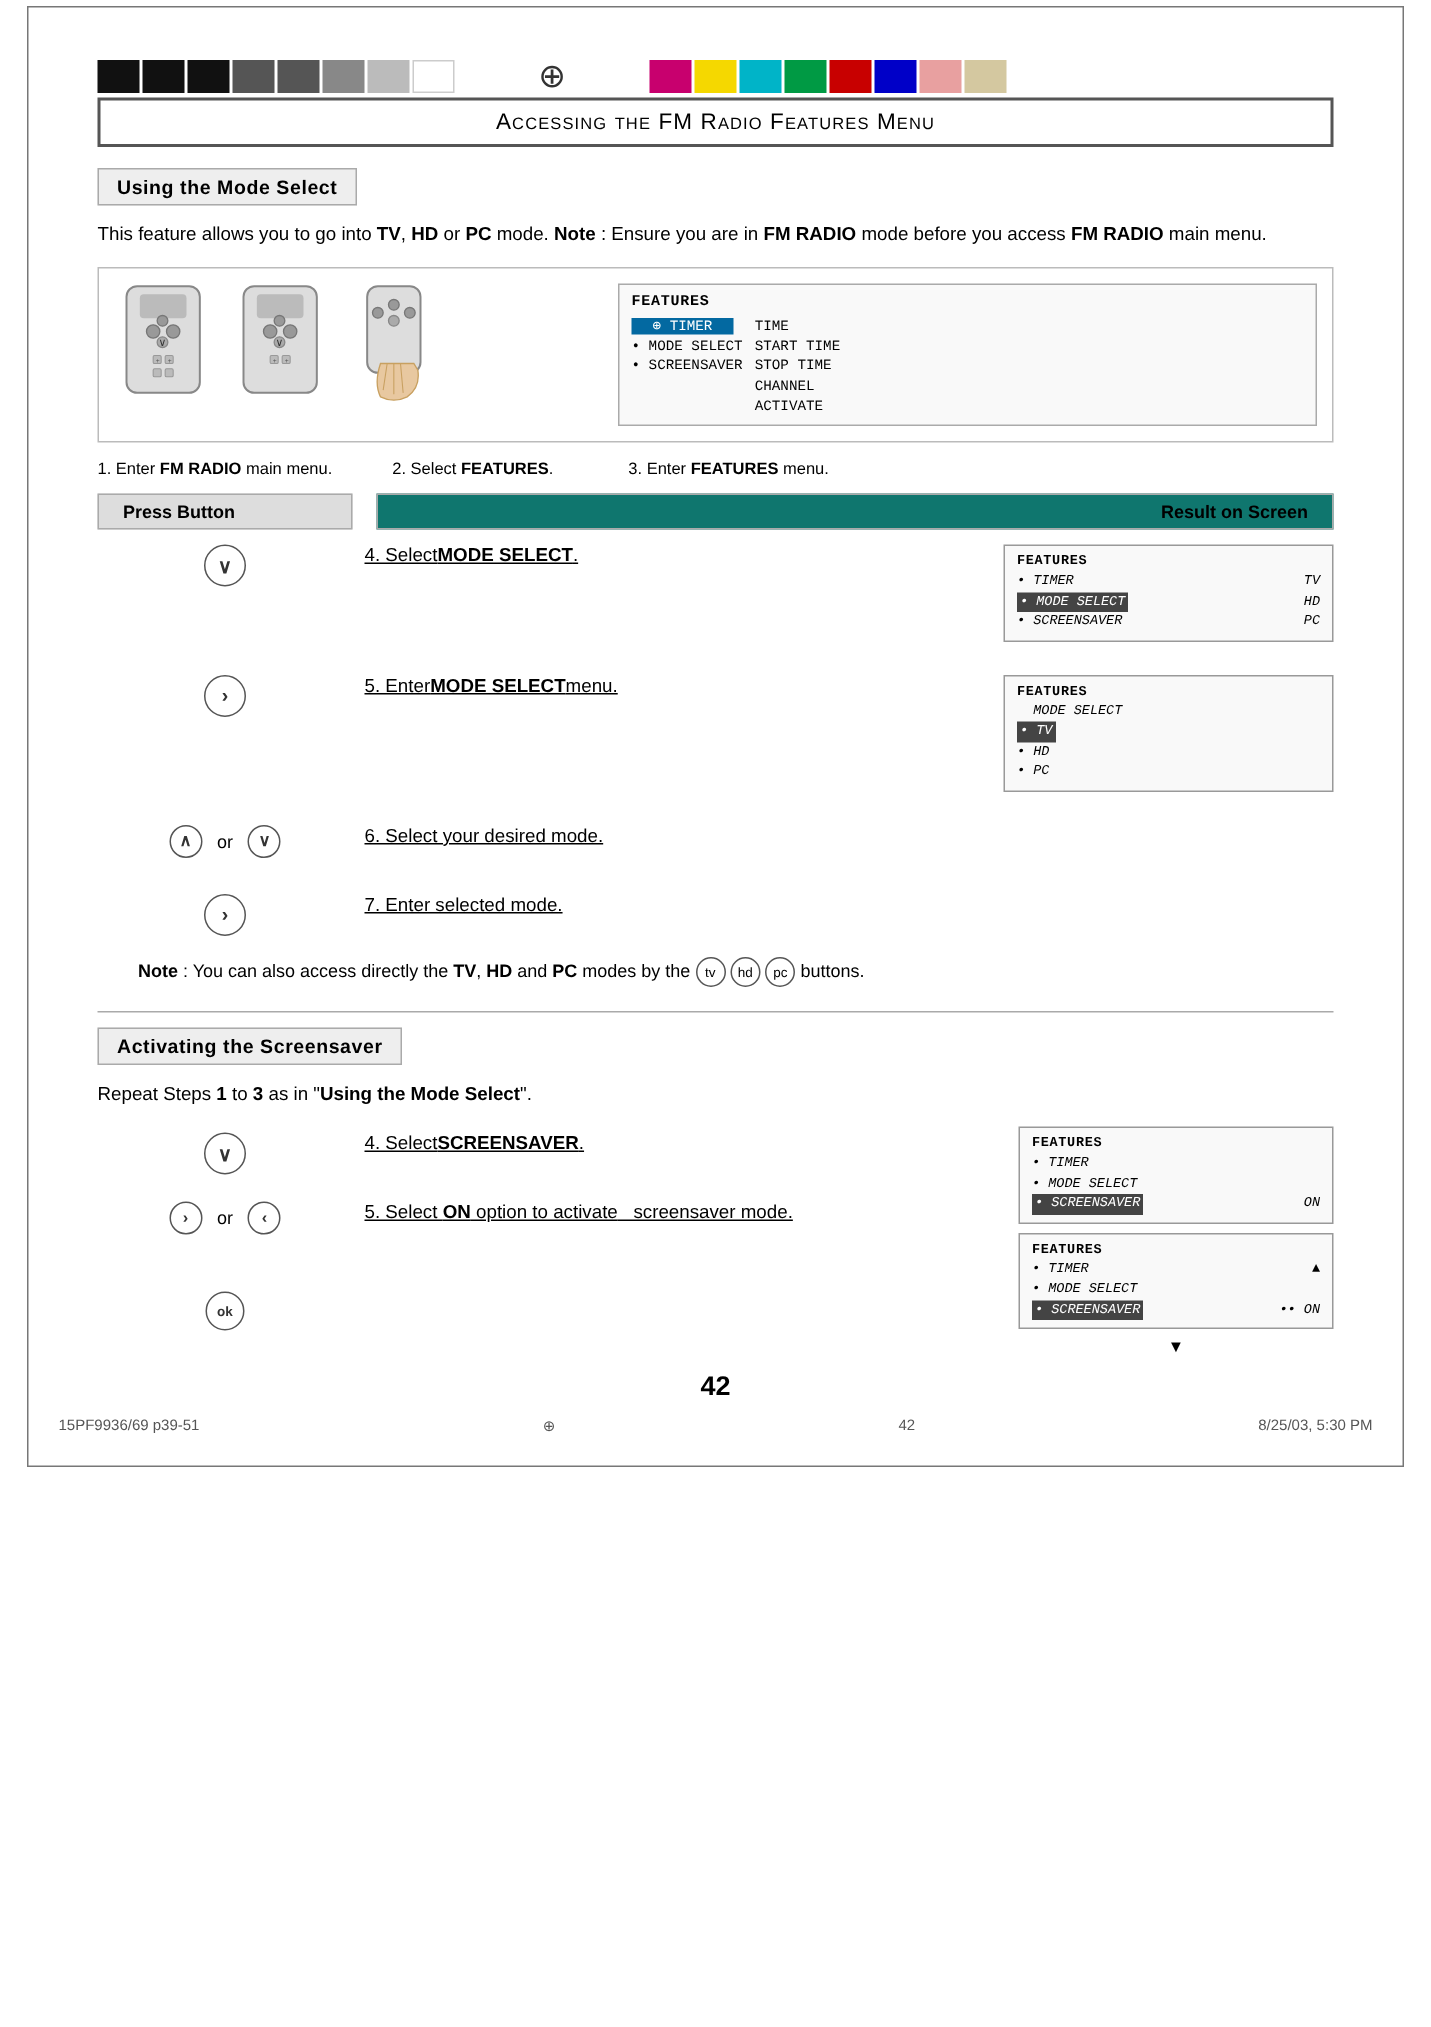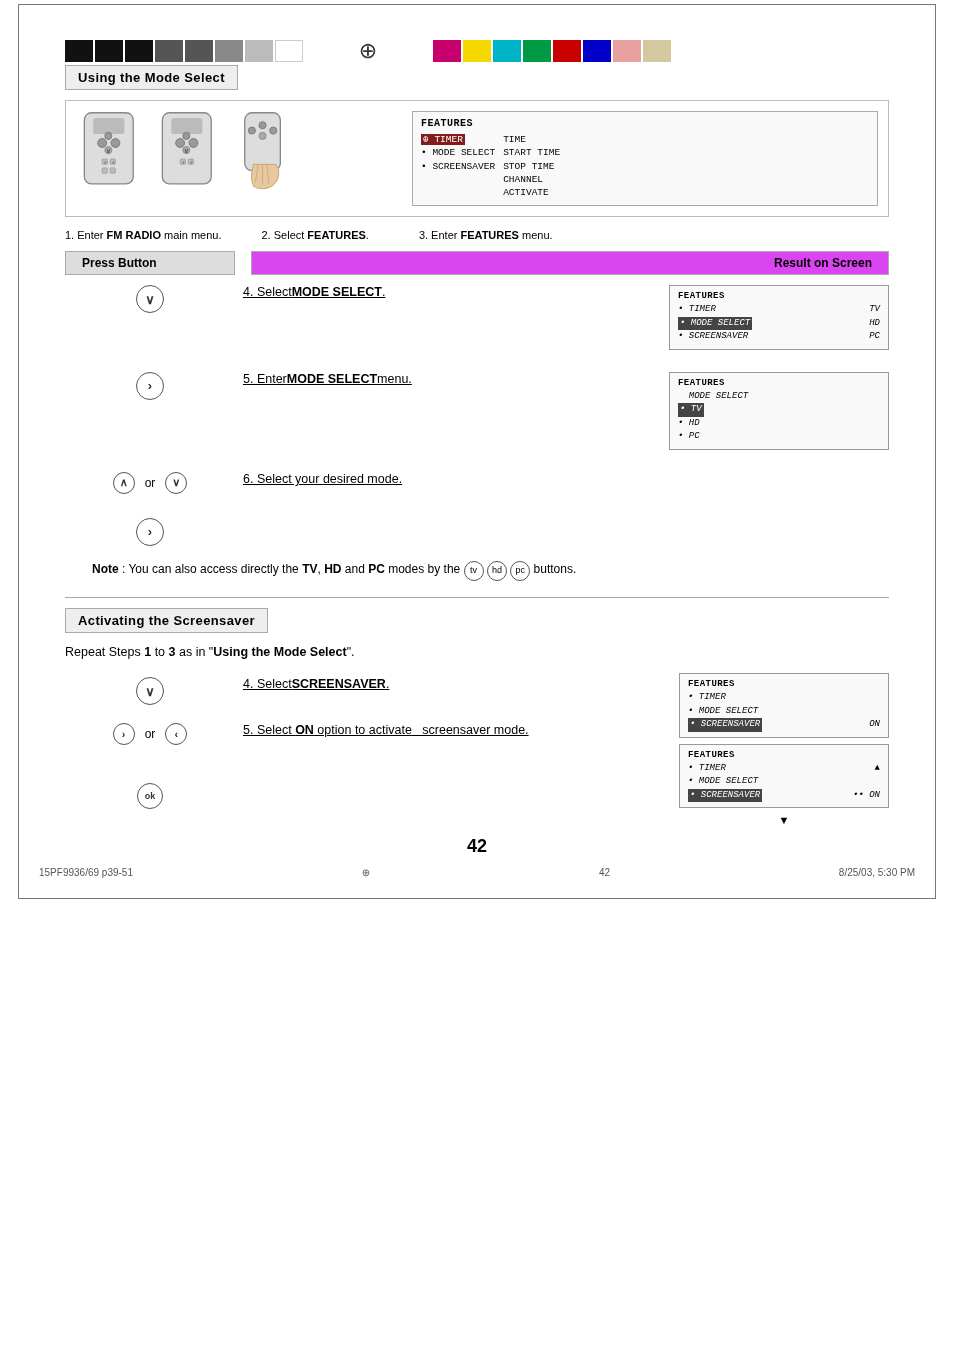--- a/index.html
+++ b/index.html
@@ -139,41 +139,41 @@
       font-weight: bold;
       font-size: 10px;
       margin-bottom: 4px;
       letter-spacing: 0.05em;
     }
     .features-menu-box .menu-item {
       font-size: 9.5px;
       line-height: 1.4;
     }
     .features-menu-box .menu-selected {
-      background: #7f1d1d;
+      background: #0369a1;
       color: #fff;
-      padding: 0 2px;
+      padding: 0 14px;
     }
 
     
     .pb-ros-header {
       display: flex;
       gap: 16px;
       margin-bottom: 6px;
     }
     .pb-box {
       background: #ddd;
       border: 1px solid #aaa;
       padding: 4px 16px;
       font-size: 12px;
       font-weight: bold;
       min-width: 170px;
     }
     .ros-box {
-      background: #d946ef;
+      background: #0f766e;
       border: 1px solid #aaa;
       padding: 4px 16px;
       font-size: 12px;
       font-weight: bold;
       flex: 1;
       text-align: right;
     }
 
     
     .steps-table {
@@ -362,26 +362,34 @@
       <div class="bar-seg bar-green"></div>
       <div class="bar-seg bar-red"></div>
       <div class="bar-seg bar-blue"></div>
       <div class="bar-seg bar-pink"></div>
       <div class="bar-seg bar-sand"></div>
     </div>
   </div>
 
   <div class="main-content">
 
+    <div class="main-title-box">
+      <span class="small-caps">
+        <span>Accessing the FM Radio Features Menu</span>
+      </span>
+    </div>
 
     <div>
       <div class="section-box">
         <span class="small-caps">Using the Mode Select</span>
       </div>
 
+      <p class="intro-text">
+        This feature allows you to go into <b>TV</b>, <b>HD</b> or <b>PC</b> mode. <b>Note</b> : Ensure you are in <b>FM RADIO</b> mode before you access <b>FM RADIO</b> main menu.
+      </p>
 
       
       <div class="steps-area">
 
         <div class="remote-illustration">
 
           <div class="remote-unit">
             <svg class="remote-svg" viewBox="0 0 70 90">
               <rect x="5" y="2" width="55" height="80" rx="8" ry="8" fill="#ddd" stroke="#888" stroke-width="1.5"></rect>
               <rect x="15" y="8" width="35" height="18" rx="3" fill="#bbb"></rect>
@@ -515,20 +523,23 @@
           <div class="step-desc-col">
             6. Select your desired mode.
           </div>
           <div class="step-result-col"></div>
         </div>
 
         <div class="step-row">
           <div class="step-button-col">
             <div class="btn-icon">›</div>
           </div>
+          <div class="step-desc-col">
+            7. Enter selected mode.
+          </div>
           <div class="step-result-col"></div>
         </div>
 
       </div>
 
       
       <p class="note-text">
         <b>Note</b> : You can also access directly the <b>TV</b>, <b>HD</b> and <b>PC</b> modes by the
         <span style="border:1.5px solid #555; border-radius:50%; display:inline-flex; width:20px; height:20px; align-items:center; justify-content:center; font-size:9px;">tv</span>
         <span style="border:1.5px solid #555; border-radius:50%; display:inline-flex; width:20px; height:20px; align-items:center; justify-content:center; font-size:9px;">hd</span>

